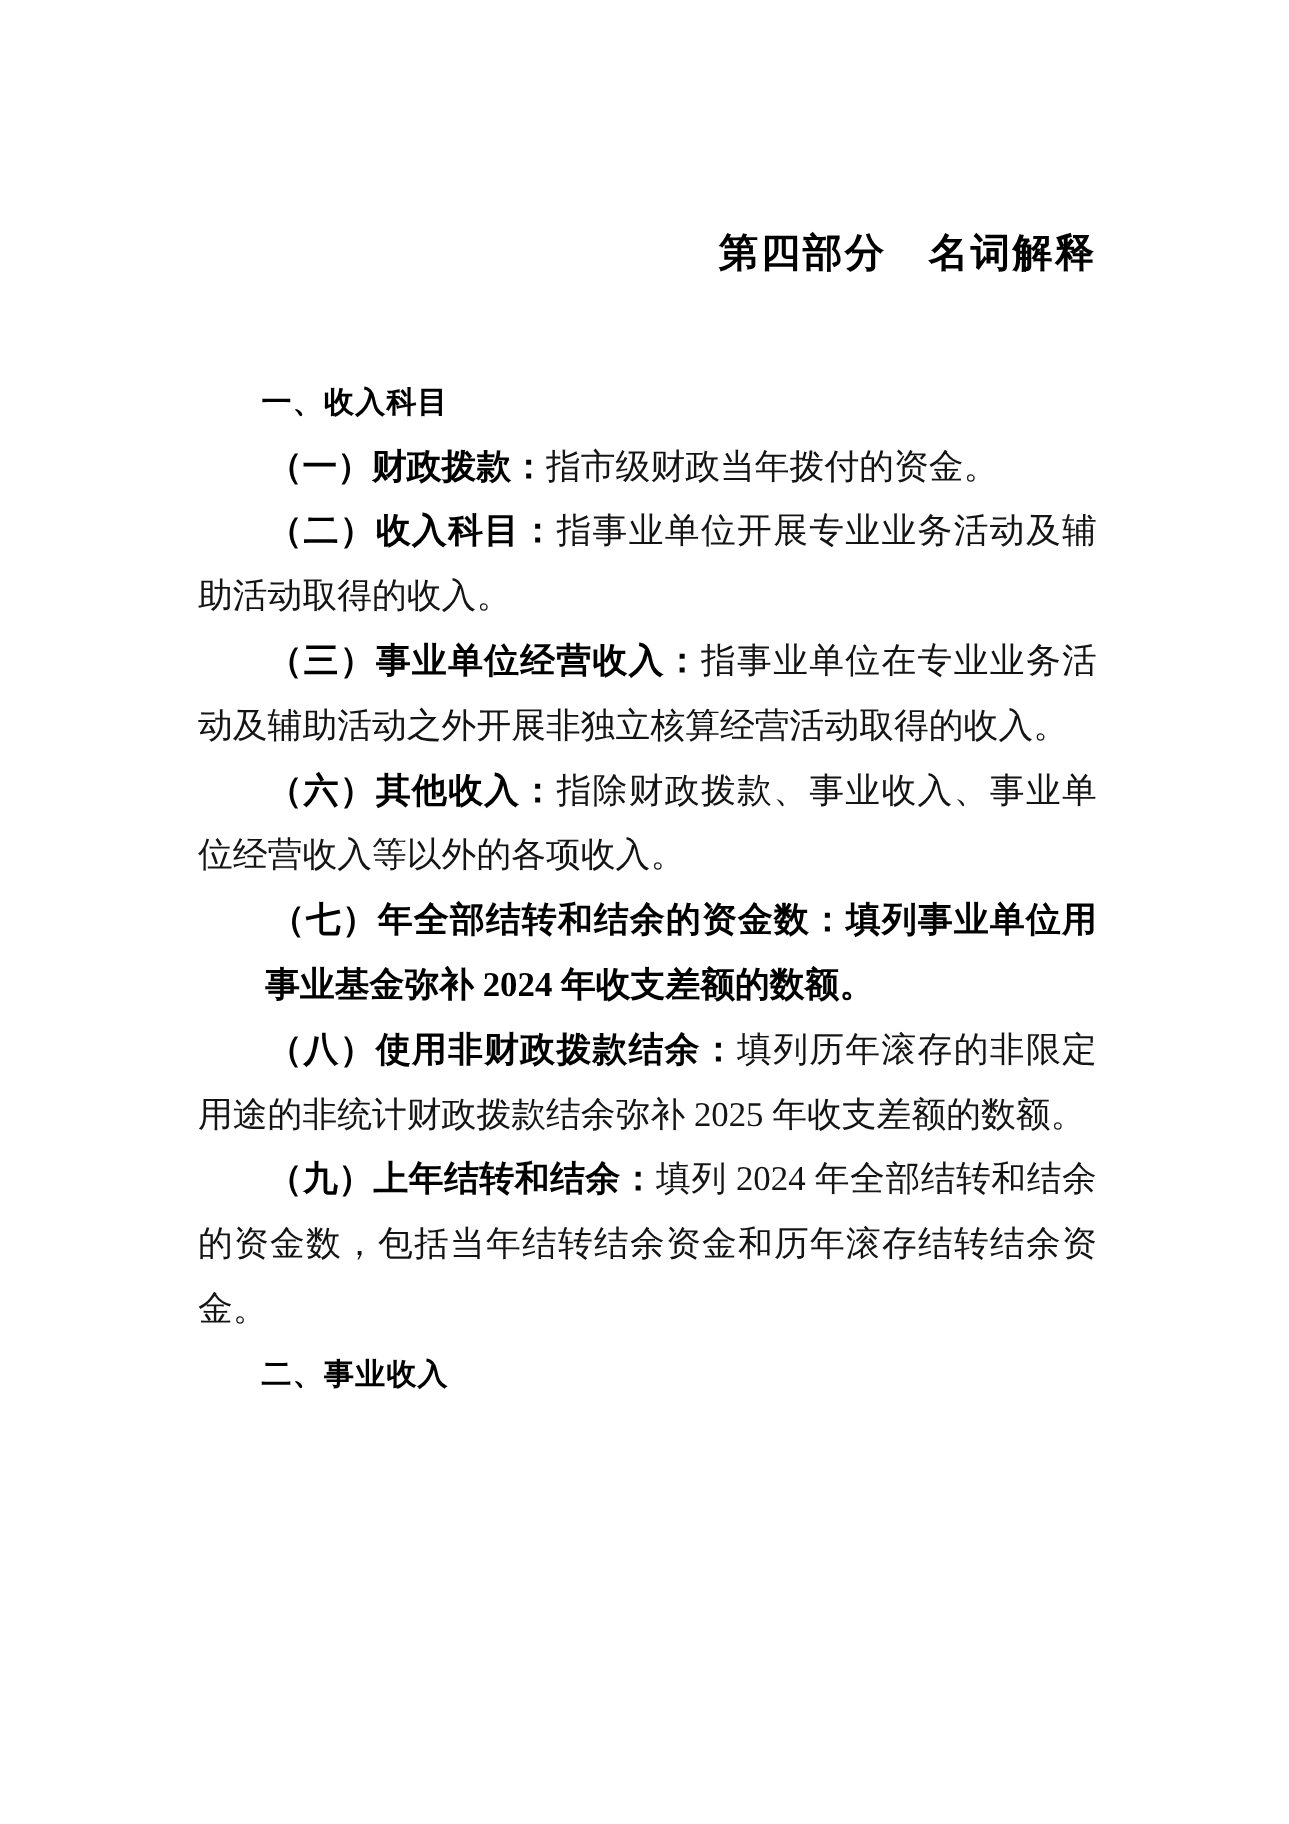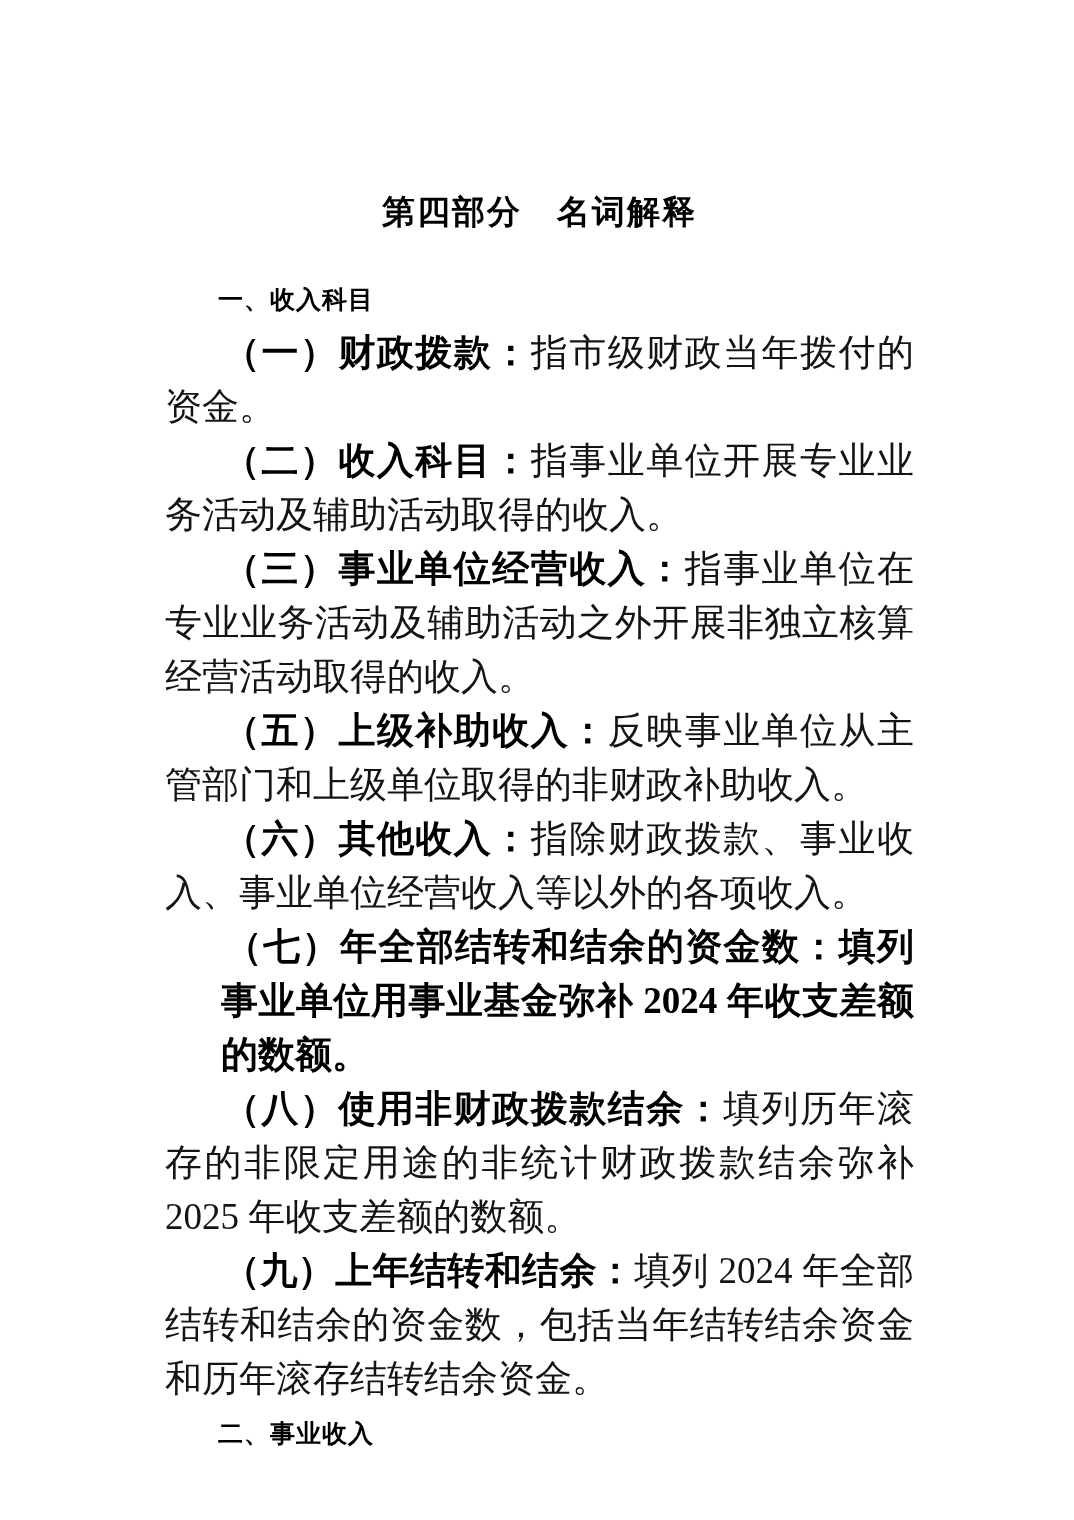--- a/index.html
+++ b/index.html
@@ -18,36 +18,36 @@
   }
   .content {
     padding: 190px 160px 0 165px;
   }
   .doc-title {
     font-family: Liberation Serif, serif;
     font-weight: 700;
     font-size: 33px;
     line-height: 44px;
     letter-spacing: 2px;
-    text-align: center;
+    text-align: right;
     color: #000000;
-    margin: 0 0 38px 0;
+    margin: 0 0 74px 0;
   }
   .section-heading {
     font-family: "Liberation Sans", sans-serif;
     font-weight: 700;
     font-size: 25px;
     line-height: 54px;
     letter-spacing: 1px;
     color: #000000;
     padding-left: 53px;
     margin: 0;
   }
   .para {
-    font-size: 37px;
+    font-size: 29px;
     line-height: 54px;
     margin: 0;
     text-align: justify;
     text-justify: inter-character;
     text-indent: 58px;
     color: #141414;
   }
   .para .label {
     font-weight: 700;
     color: #000000;
@@ -75,23 +75,20 @@
 
     <p class="para">
       <span class="label">（二）收入科目：</span><span>指事业单位开展专业业务活动及辅助活动取得的收入。</span>
     </p>
 
     <p class="para">
       <span class="label">（三）事业单位经营收入：</span><span>指事业单位在专业业务活动及辅助活动之外开展非独立核算经营活动取得的收入。</span>
     </p>
 
 
-    <p class="para">
-      <span class="label">（五）上级补助收入：</span><span>反映事业单位从主管部门和上级单位取得的非财政补助收入。</span>
-    </p>
 
     <p class="para">
       <span class="label">（六）其他收入：</span><span>指除财政拨款、事业收入、事业单位经营收入等以外的各项收入。</span>
     </p>
 
     <p class="para bold-all">
       <span class="label">（七）年全部结转和结余的资金数：</span><span>填列事业单位用事业基金弥补 2024 年收支差额的数额。</span>
     </p>
 
     <p class="para">

